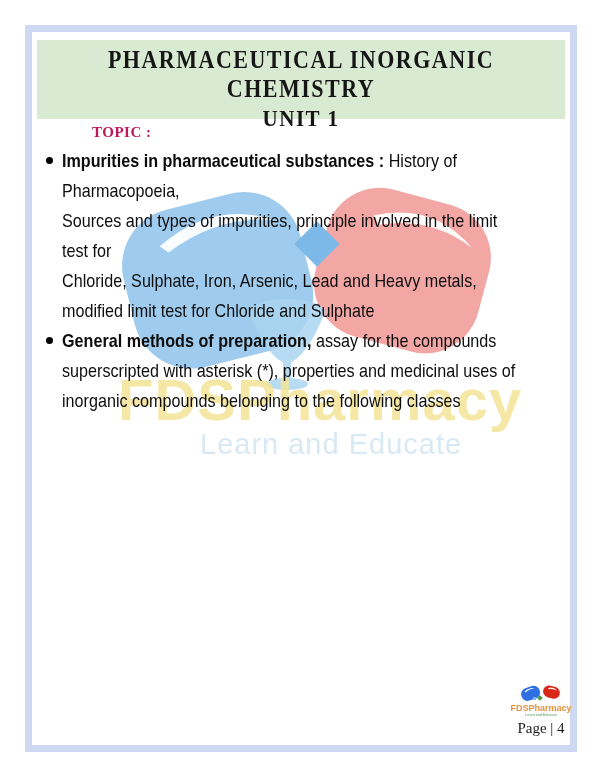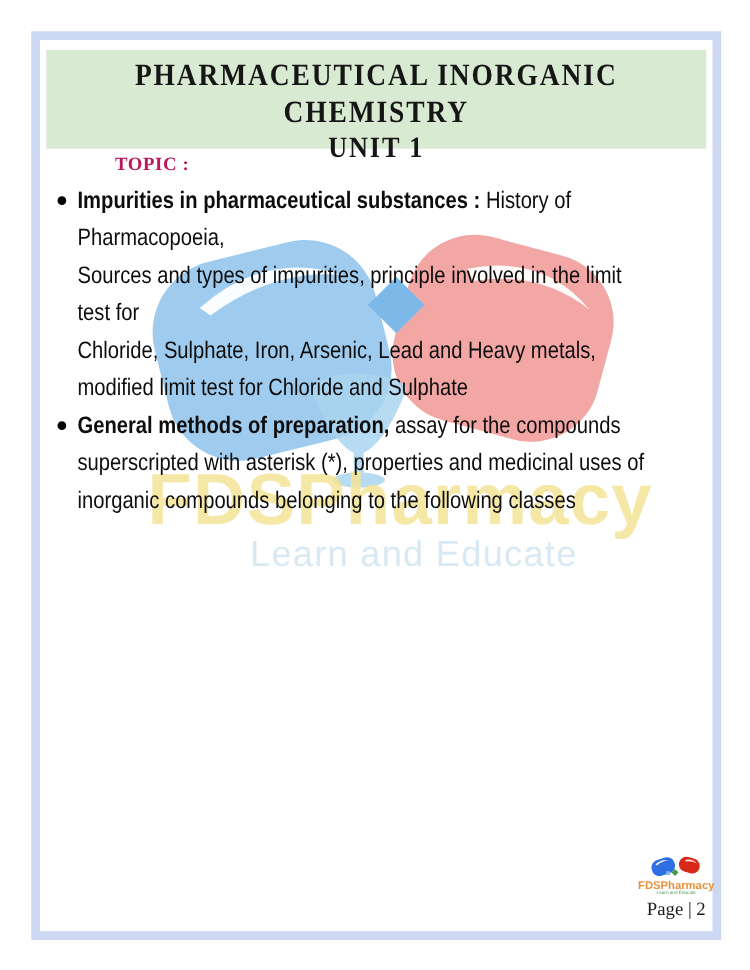--- a/index.html
+++ b/index.html
@@ -112,14 +112,14 @@
     </g>
     <g transform="rotate(16 33 12)">
       <rect x="25" y="6" width="17" height="12" rx="6" fill="#d92818"></rect>
       <path d="M29 9 Q34 6 39 9 Q34 8 30 10 Z" fill="#ffffff" opacity="0.9"></path>
     </g>
     <rect x="20" y="16" width="4" height="4" fill="#4a9a4a" transform="rotate(40 22 18)"></rect>
     <rect x="15" y="17" width="3" height="3" fill="#7db9e8"></rect>
   </svg>
   <div class="footer-brand">FDSPharmacy</div>
   <div class="footer-tagline">Learn and Educate</div>
-  <div class="page-number">Page | 2</div>
+  <div class="page-number">Page | 4</div>
 </div>
 
 </body></html>

